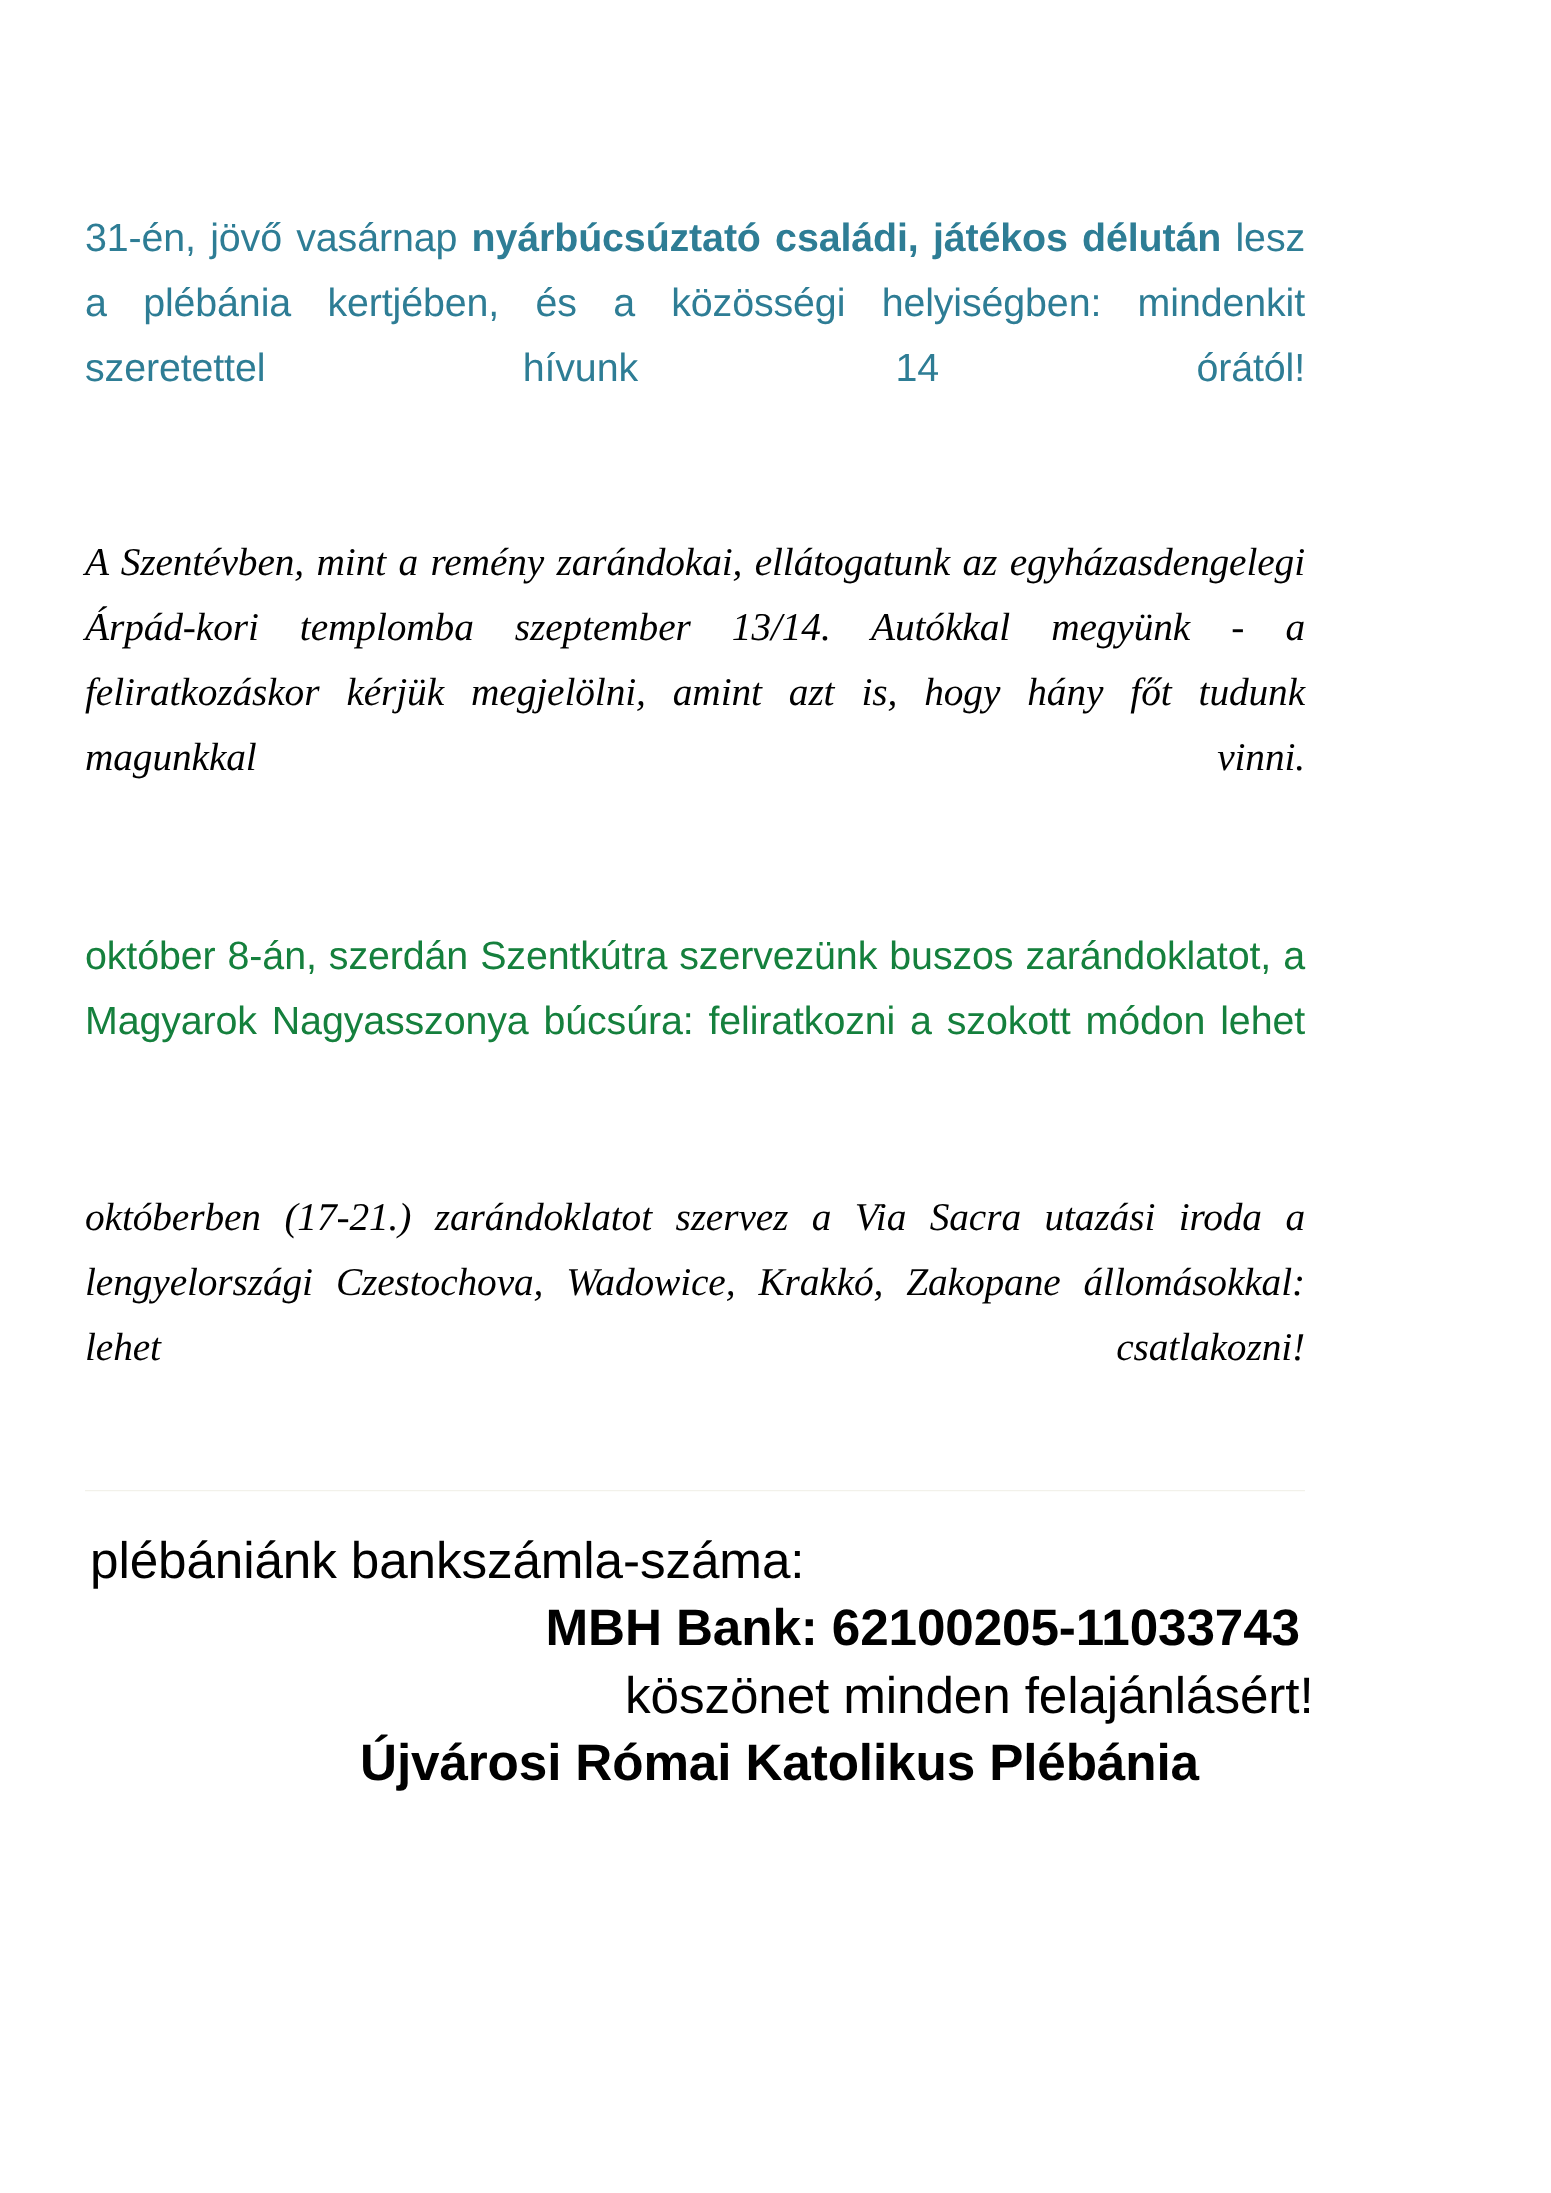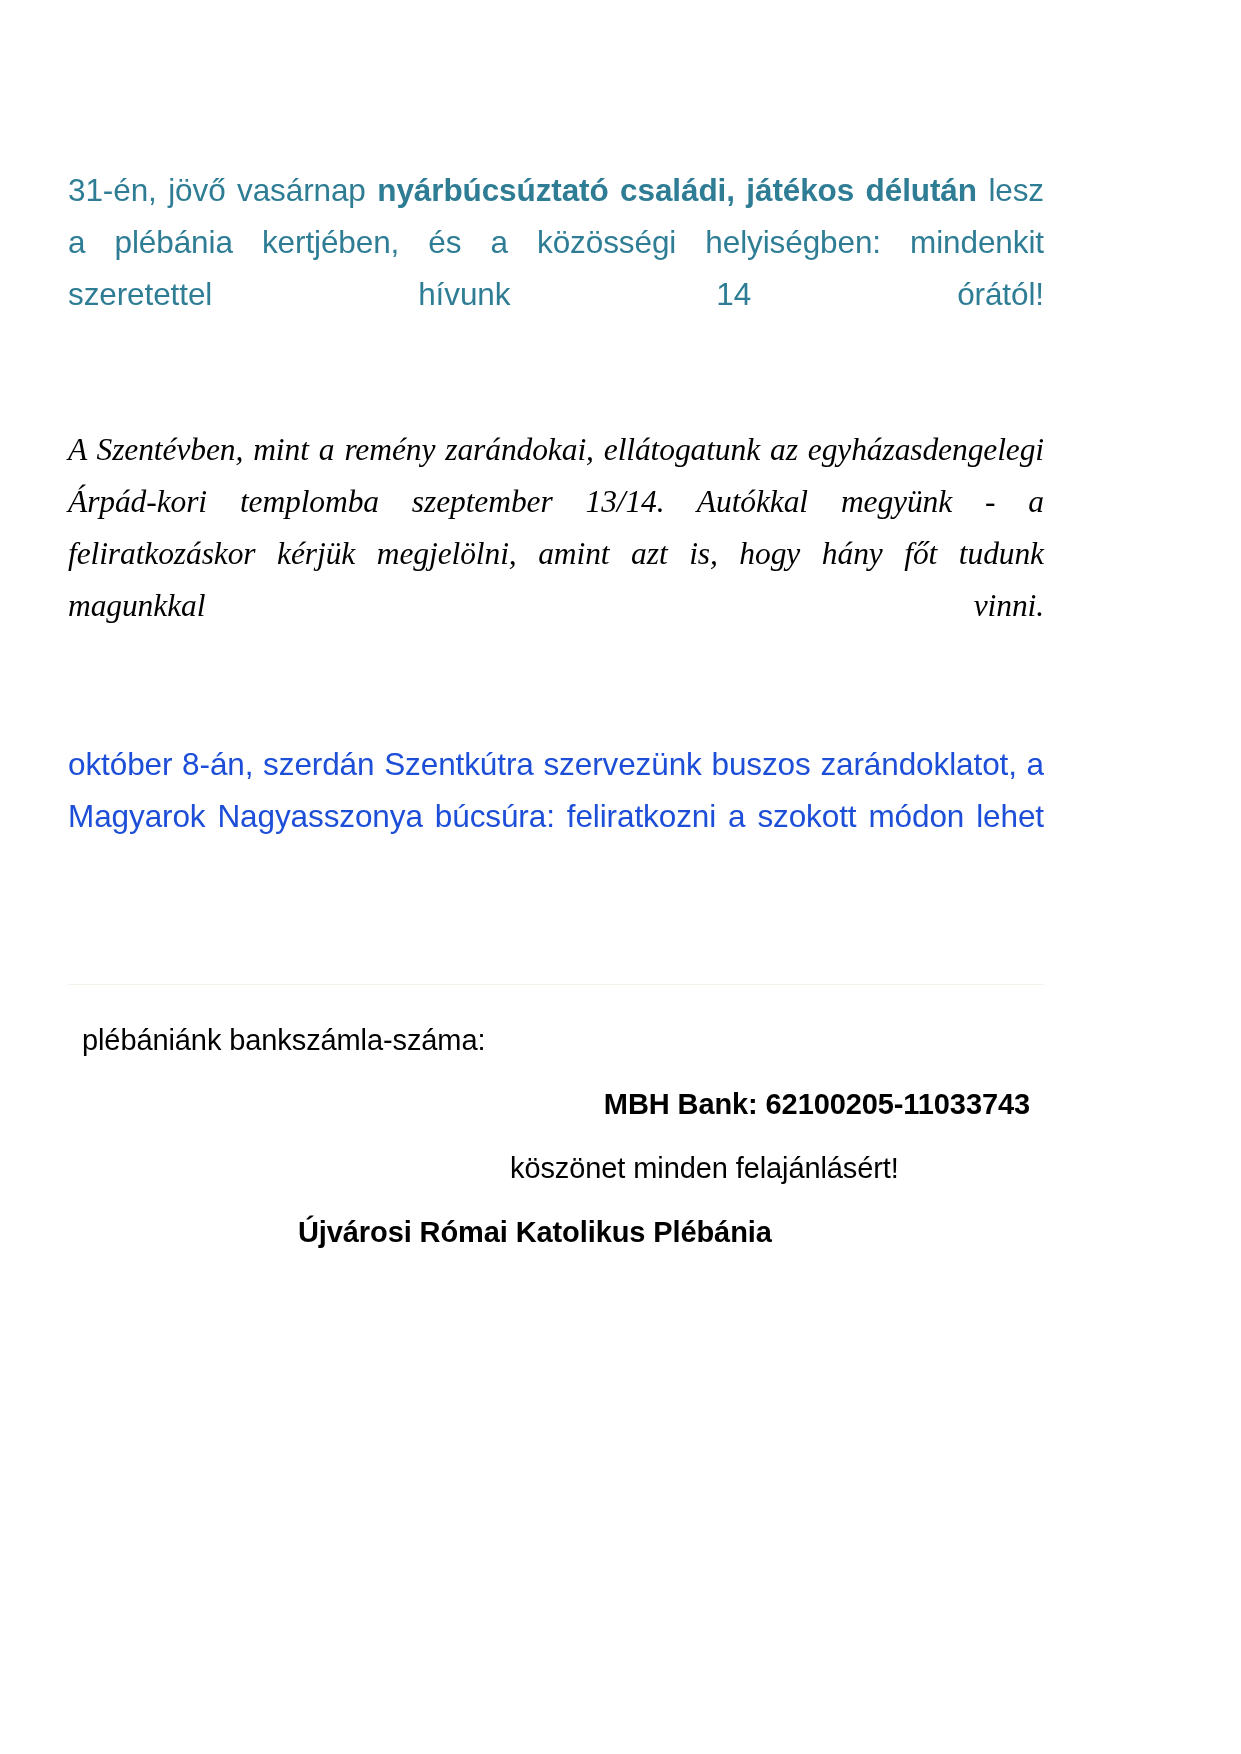--- a/index.html
+++ b/index.html
@@ -57,42 +57,42 @@
 
   
   .para-italic {
     font-style: italic;
     color: #000000;
     font-family: Liberation Serif, serif;
   }
 
   
   .para-plain {
-    color: #1d4ed8;
+    color: #15803d;
   }
 
   .gap-sm { height: 52px; }
   .gap-md { height: 54px; }
 
   .divider {
     height: 1px;
     background: #f2f1ea;
     margin-top: 36px;
     margin-bottom: 30px;
     width: 976px;
   }
 
   
   .bank-block {
     color: #000000;
   }
   .bank-line {
-    font-size: 29px;
+    font-size: 41px;
     line-height: 50px;
-    margin: 14px;
+    margin: 4px;
     white-space: pre;
     letter-spacing: -0.1px;
   }
   .bank-line.intro { font-weight: 400; padding-left: 0; }
   .bank-line.acct  { font-weight: 700; padding-left: 152px; text-align: right; }
   .bank-line.parish{ font-weight: 700; padding-left: 216px; }
   .bank-line.thanks{ font-weight: 400; padding-left: 428px; }
 </style>
 </head>
 <body>
@@ -105,20 +105,21 @@
     <div class="gap-sm"></div>
 
     <p class="para para-italic last-line-left">A Szentévben, mint a remény zarándokai, ellátogatunk az egyházasdengelegi Árpád-kori templomba szeptember 13/14. Autókkal megyünk - a feliratkozáskor kérjük megjelölni, amint azt is, hogy hány főt tudunk magunkkal vinni.</p>
 
     <div class="gap-md"></div>
 
     <p class="para para-plain last-line-left">október 8-án, szerdán Szentkútra szervezünk buszos zarándoklatot, a Magyarok Nagyasszonya búcsúra: feliratkozni a szokott módon lehet</p>
 
     <div class="gap-md"></div>
 
+    <p class="para para-italic last-line-left">októberben (17-21.) zarándoklatot szervez a Via Sacra utazási iroda a lengyelországi Czestochova, Wadowice, Krakkó, Zakopane állomásokkal: lehet csatlakozni!</p>
 
     <div class="divider"></div>
 
     <div class="bank-block">
       <p class="bank-line intro">plébániánk bankszámla-száma:</p>
       <p class="bank-line acct">MBH Bank: 62100205-11033743</p>
       <p class="bank-line thanks">köszönet minden felajánlásért!</p>
       <p class="bank-line parish">Újvárosi Római Katolikus Plébánia</p>
     </div>
 

